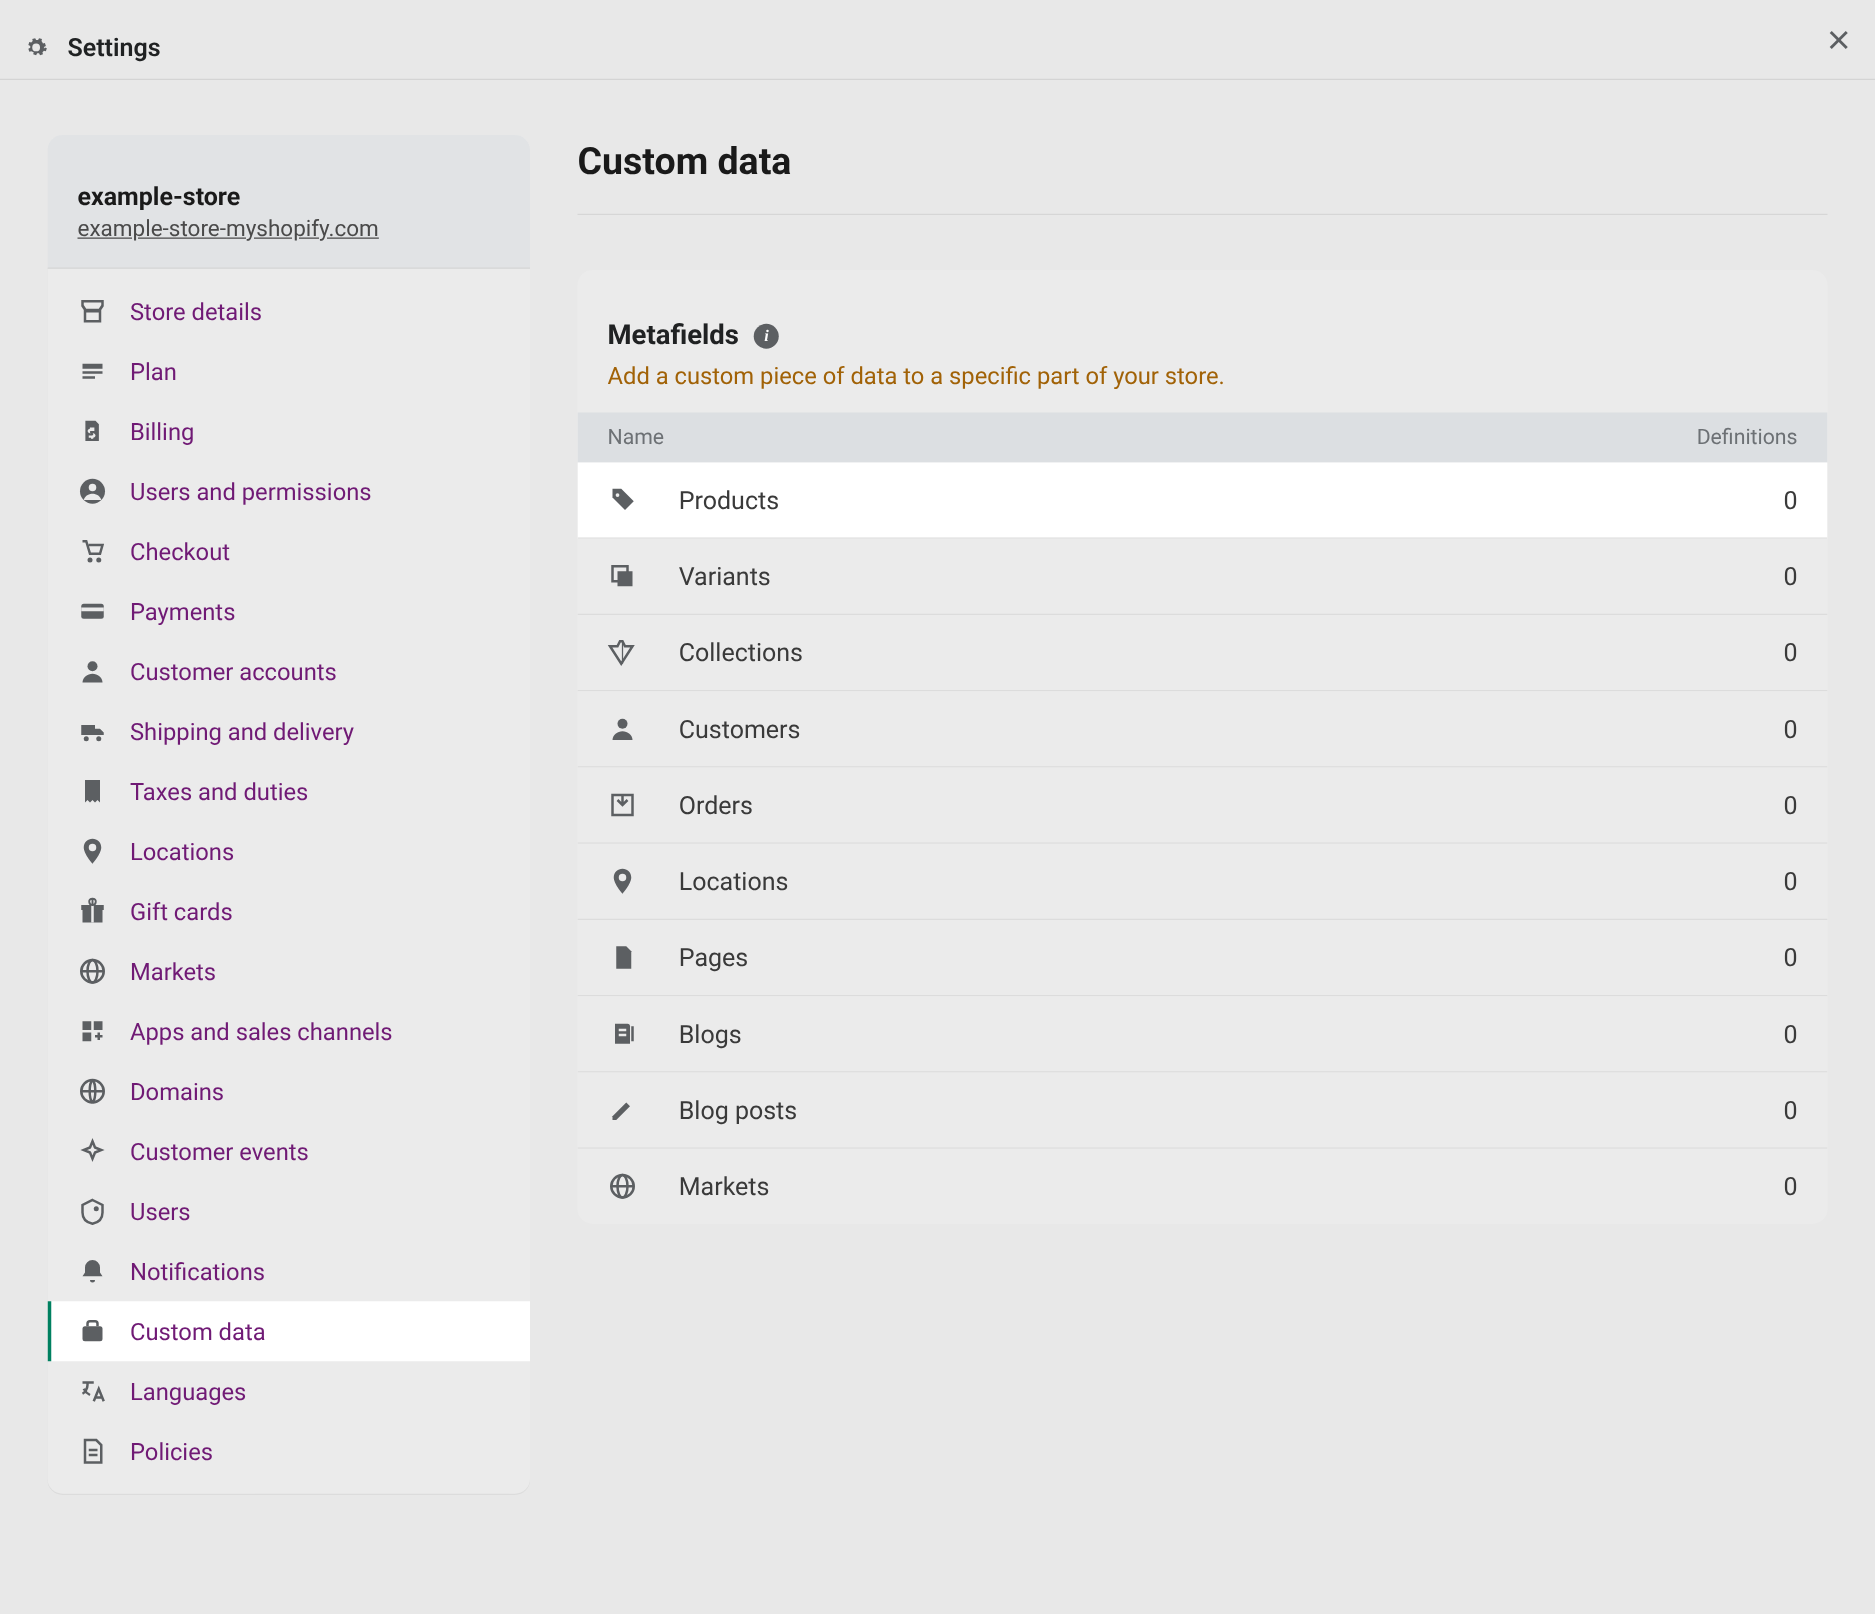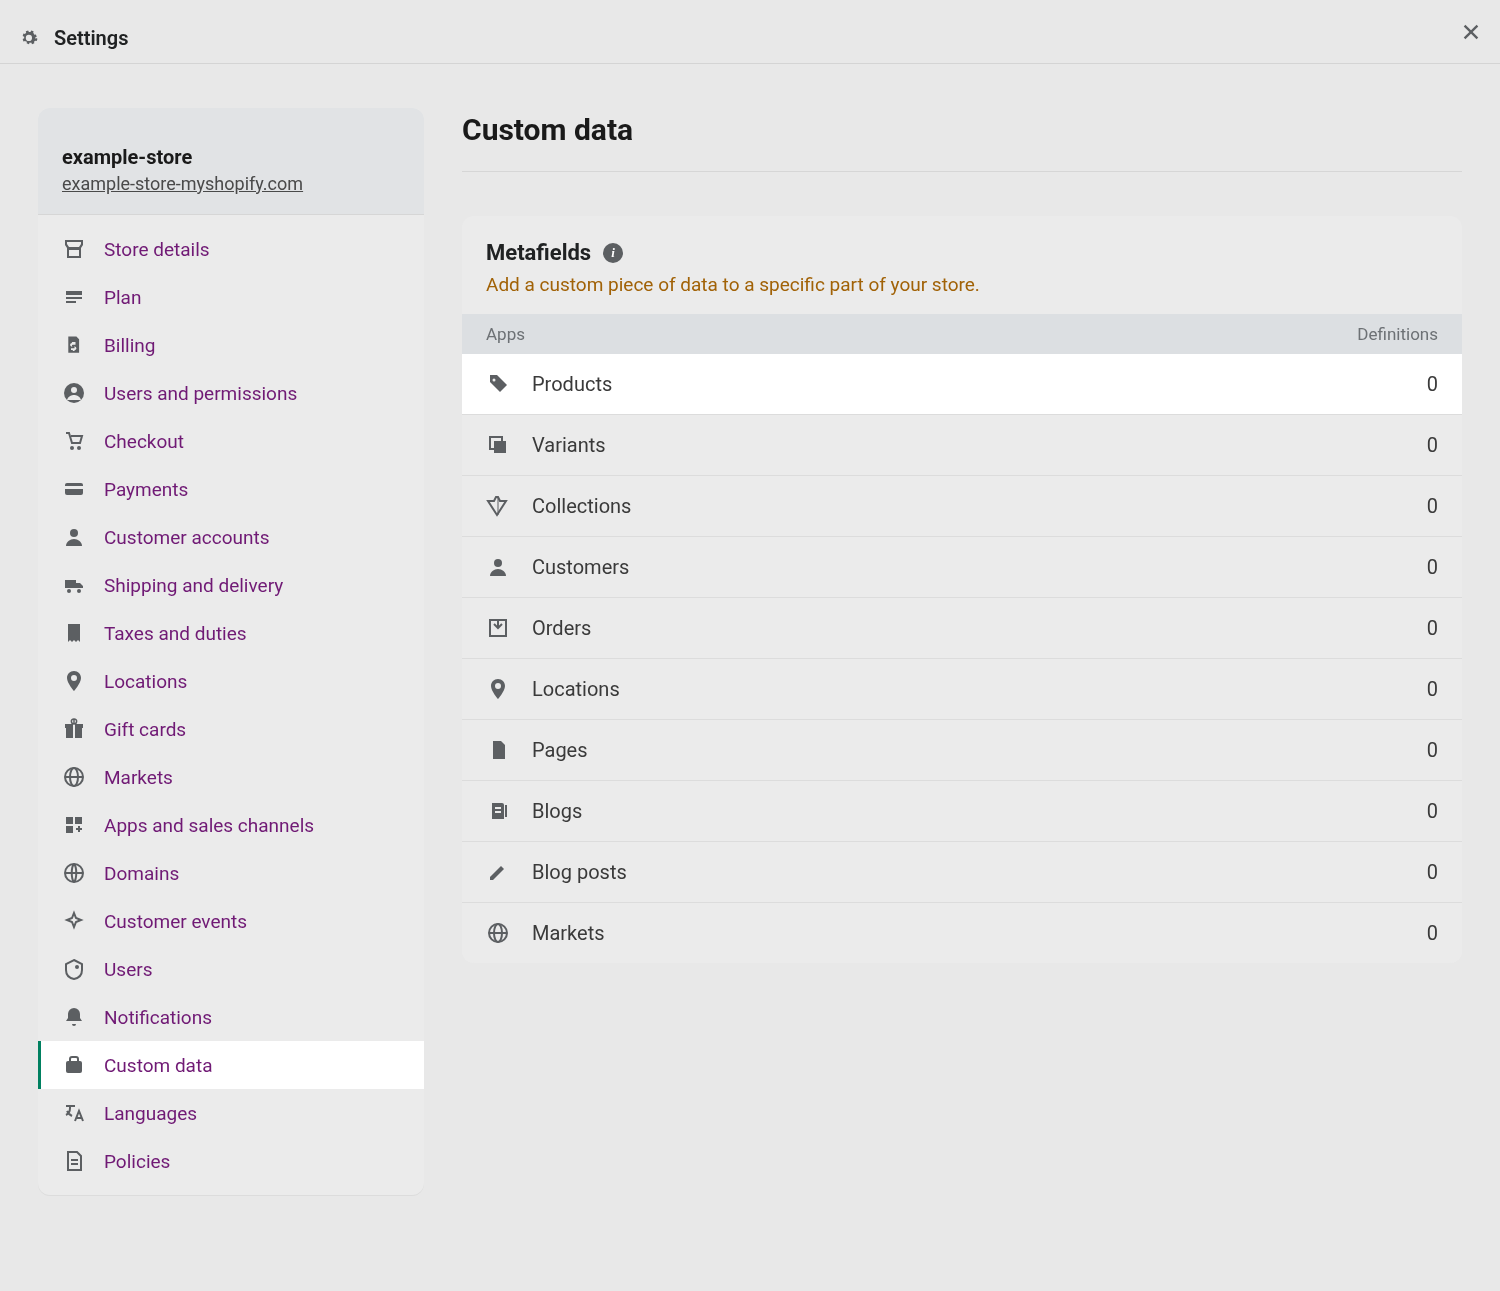--- a/index.html
+++ b/index.html
@@ -69,21 +69,21 @@
     .main { flex: 1; }
     .page-title { font-size: 30px; font-weight: 700; color: #1a1a1a; margin: 4px 0 24px 0; }
     .title-underline { border-bottom: 1px solid #d6d6d6; margin-bottom: 44px; }
 
     .card {
       background: #ebebeb;
       border-radius: 12px;
       overflow: hidden;
     }
     .card-header { padding: 24px 24px 18px 24px; }
-    .card-title-row { display: flex; align-items: center; gap: 12px; }
+    .card-title-row { display: flex; align-items: center; gap: 12px; margin-top: 16px; }
     .card-title { font-size: 22px; font-weight: 700; }
     .info-badge {
       width: 20px; height: 20px; border-radius: 50%;
       background: #5c5f62; color: #fff;
       display: inline-flex; align-items: center; justify-content: center;
       font-size: 13px; font-weight: 700; font-style: italic; font-family: Georgia, serif;
     }
     .card-sub { font-size: 19px; color: #a16207; margin-top: 8px; }
 
     .table-head {
@@ -94,21 +94,21 @@
     }
     .row {
       display: flex; align-items: center; justify-content: space-between;
       padding: 18px 24px;
       border-bottom: 1px solid #dcdcdc;
       cursor: pointer;
       background: #ebebeb;
     }
     .row:last-child { border-bottom: none; }
     .row.selected { background: #ffffff; }
-    .row-left { display: flex; align-items: center; gap: 22px; }
+    .row-left { display: flex; align-items: center; gap: 33px; }
     .row-icon { width: 24px; height: 24px; fill: #5c5f62; }
     .row-label { font-size: 20px; color: #3a3a3a; }
     .row-count { font-size: 20px; color: #3a3a3a; }
   </style>
 </head>
 <body>
 
 <svg width="0" height="0" style="position:absolute">
   <defs>
     <g id="i-store">
@@ -375,21 +375,21 @@
 
     <section class="card">
       <div class="card-header">
         <div class="card-title-row">
           <span class="card-title">Metafields</span>
           <span class="info-badge">i</span>
         </div>
         <div class="card-sub">Add a custom piece of data to a specific part of your store.</div>
       </div>
       <div class="table-head">
-        <span>Apps</span>
+        <span>Name</span>
         <span>Definitions</span>
       </div>
       <div id="rows">
           <div class="row selected">
             <div class="row-left">
               <svg class="row-icon" viewBox="0 0 24 24">
                 <use href="#i-tag"></use>
               </svg>
               <span class="row-label">Products</span>
             </div>

